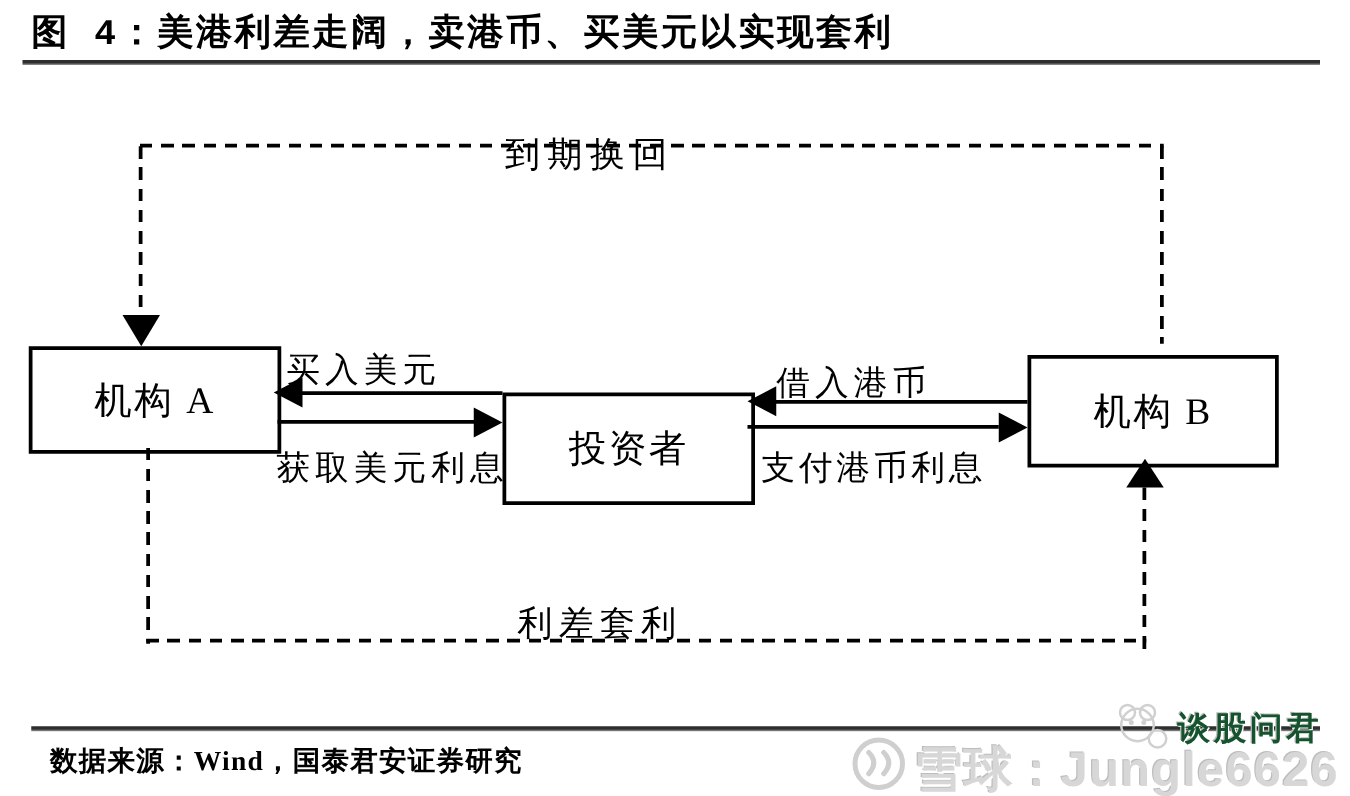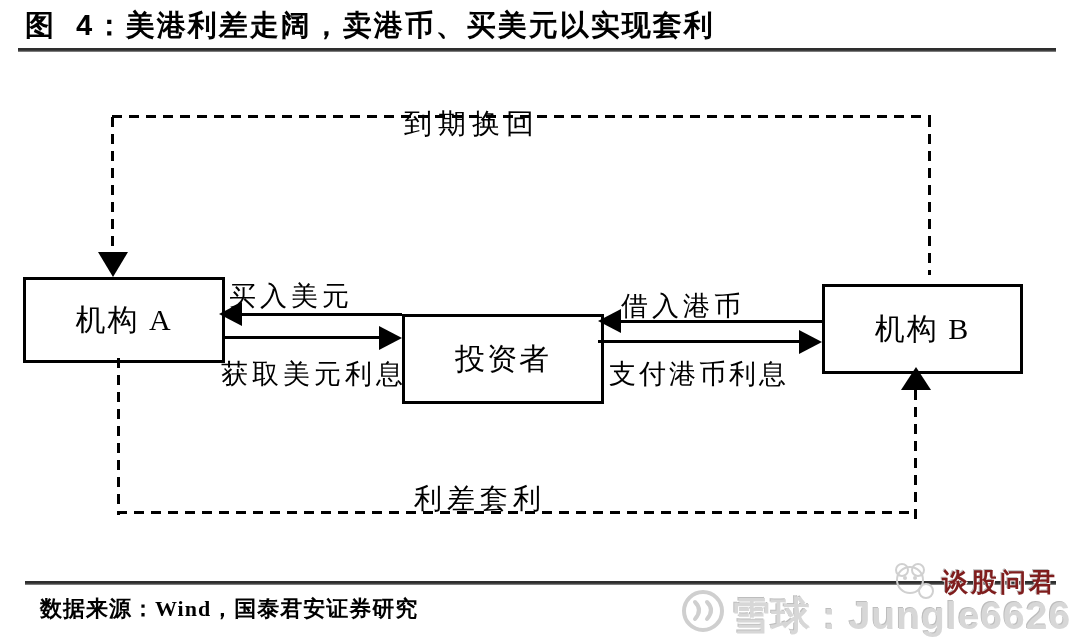--- a/index.html
+++ b/index.html
@@ -33,21 +33,21 @@
   .lbl{position:absolute;font-size:27px;white-space:nowrap;}
 
   .source{
     position:absolute;left:40px;top:594px;font-size:22px;font-weight:bold;
     letter-spacing:1px;white-space:nowrap;
   }
 
   .wm{position:absolute;z-index:5;color:#d7d7d7;
       text-shadow:1px 1px 0 #ffffff,-1px -1px 0 #bdbdbd;white-space:nowrap;}
   .wm-faint-text{left:942px;top:565px;font-size:26px;letter-spacing:3px;
-      font-family:"Liberation Sans","DejaVu Sans",sans-serif;font-weight:bold;color:#7f1d1d;}
+      font-family:"Liberation Sans","DejaVu Sans",sans-serif;font-weight:bold;color:#14532d;}
   .wm-xq-text{left:731px;top:589px;font-size:39px;font-weight:bold;letter-spacing:1px;
       font-family:"Liberation Sans","DejaVu Sans",sans-serif;}
   .wm-icon{position:absolute;z-index:5;}
 </style>
 </head>
 <body>
 
 <div class="canvas">
 
   <div class="title">图 4：美港利差走阔，卖港币、买美元以实现套利</div>

